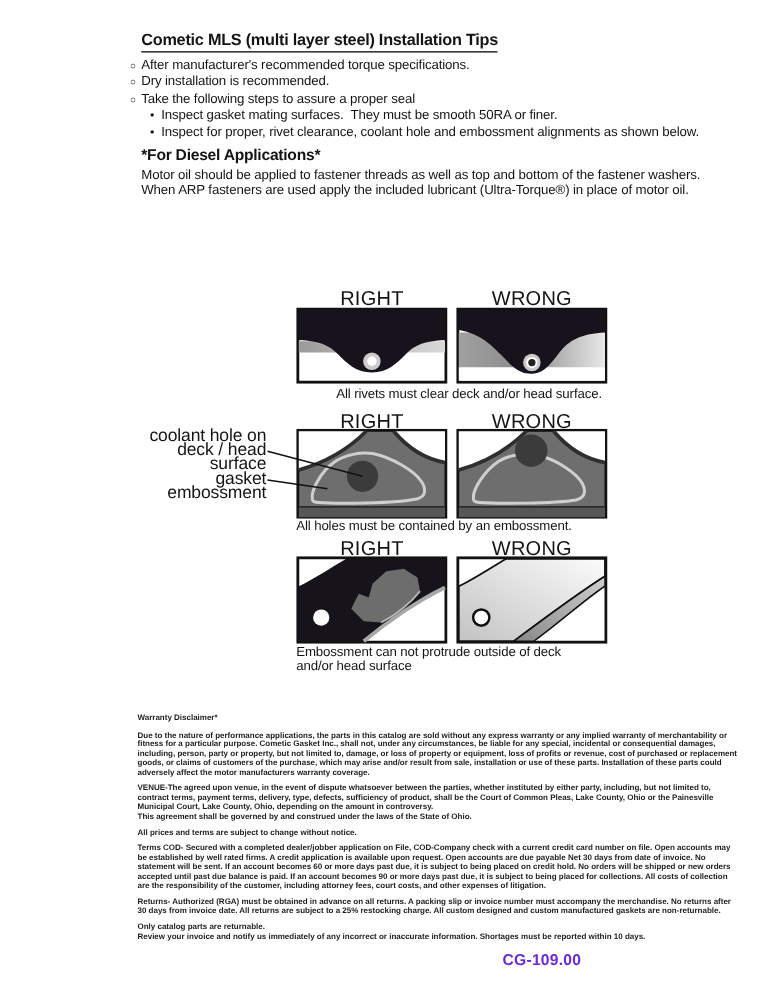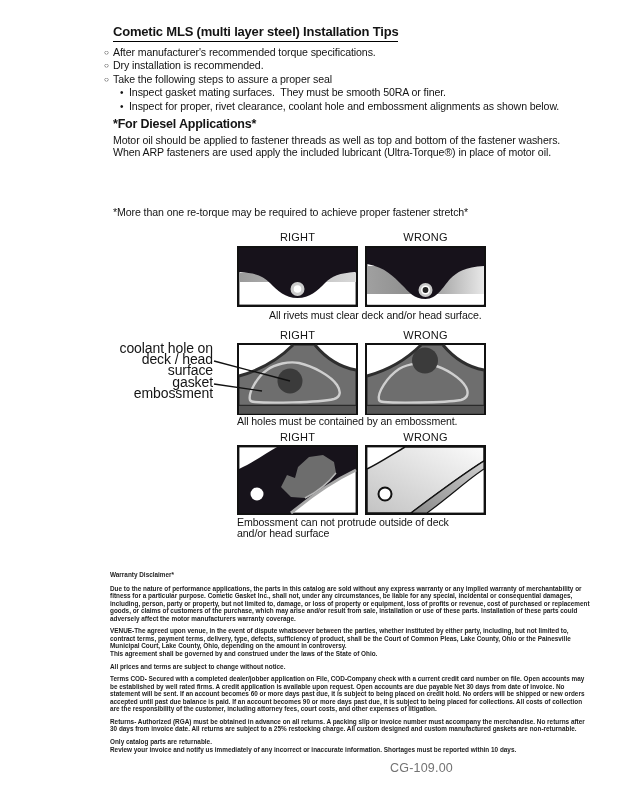--- a/index.html
+++ b/index.html
@@ -13,48 +13,47 @@
     left:113px;top:24px;font-size:13px;font-weight:bold;letter-spacing:-0.2px;
     border-bottom:1.6px solid #000;padding-bottom:2px;display:inline-block;margin:0;
   }
   .bullets{left:104px;top:46px;font-size:10.6px;line-height:13.4px;letter-spacing:-0.1px;}
   .b-row{display:flex;white-space:pre;}
   .b-row .marker{width:9px;flex:0 0 9px;font-size:8px;line-height:13.4px;}
   .b-row.lvl2{margin-left:16px;}
   .b-row.lvl2 .marker{font-size:10px;}
   .sec-head{font-size:12.5px;font-weight:bold;margin:0;letter-spacing:-0.2px;}
   .body-par{font-size:10.6px;line-height:11.6px;white-space:pre-line;letter-spacing:-0.1px;margin:0;}
-  .dg-label{width:121px;text-align:center;font-size:11px;font-weight:500;letter-spacing:0.2px;}
+  .dg-label{width:121px;text-align:center;font-size:16px;font-weight:500;letter-spacing:0.2px;}
   .dg-caption{font-size:10.6px;line-height:11.4px;white-space:pre-line;letter-spacing:-0.1px;}
   .side-label{width:118px;text-align:right;font-size:14px;line-height:11px;white-space:pre-line;letter-spacing:-0.1px;}
   .legal{left:110px;top:571px;width:482px;font-size:6.4px;line-height:7.4px;font-weight:700;color:#1d1d1d;}
   .legal p{margin:0 0 5.5px 0;white-space:pre-line;}
   .legal .lhead{margin-bottom:6.5px;}
-  .footer-code{left:390px;top:761px;font-size:12.5px;color:#737373;letter-spacing:0.2px;}
+  .footer-code{left:402px;top:761px;font-size:12.5px;color:#6d28d9;letter-spacing:0.2px;font-weight:bold;}
   svg{display:block;}
 </style>
 </head>
 <body>
 
 <div class="page">
 
   <h1 class="abs title">Cometic MLS (multi layer steel) Installation Tips</h1>
 
   <div class="abs bullets">
     <div class="b-row"><span class="marker">○</span><span>After manufacturer's recommended torque specifications.</span></div>
     <div class="b-row"><span class="marker">○</span><span>Dry installation is recommended.</span></div>
     <div class="b-row"><span class="marker">○</span><span>Take the following steps to assure a proper seal</span></div>
     <div class="b-row lvl2"><span class="marker">•</span><span>Inspect gasket mating surfaces.  They must be smooth 50RA or finer.</span></div>
     <div class="b-row lvl2"><span class="marker">•</span><span>Inspect for proper, rivet clearance, coolant hole and embossment alignments as shown below.</span></div>
   </div>
 
   <h2 class="abs sec-head" style="left:113px;top:117px;">*For Diesel Applications*</h2>
   <p class="abs body-par" style="left:113px;top:135px;">Motor oil should be applied to fastener threads as well as top and bottom of the fastener washers.
 When ARP fasteners are used apply the included lubricant (Ultra-Torque®) in place of motor oil.</p>
-  <p class="abs body-par" style="left:113px;top:207px;">*More than one re-torque may be required to achieve proper fastener stretch*</p>
 
   <div class="abs dg-label" style="left:237px;top:231px;">RIGHT</div>
   <div class="abs dg-label" style="left:365px;top:231px;">WRONG</div>
 
   <svg class="abs" style="left:237px;top:246px;" width="121" height="61" viewBox="0 0 121 61">
     <defs>
       <linearGradient id="g1a" x1="0" y1="0" x2="1" y2="0">
         <stop offset="0" stop-color="#9a9a9a"></stop>
           <stop offset="1" stop-color="#d9d9d9"></stop>
       </linearGradient>

